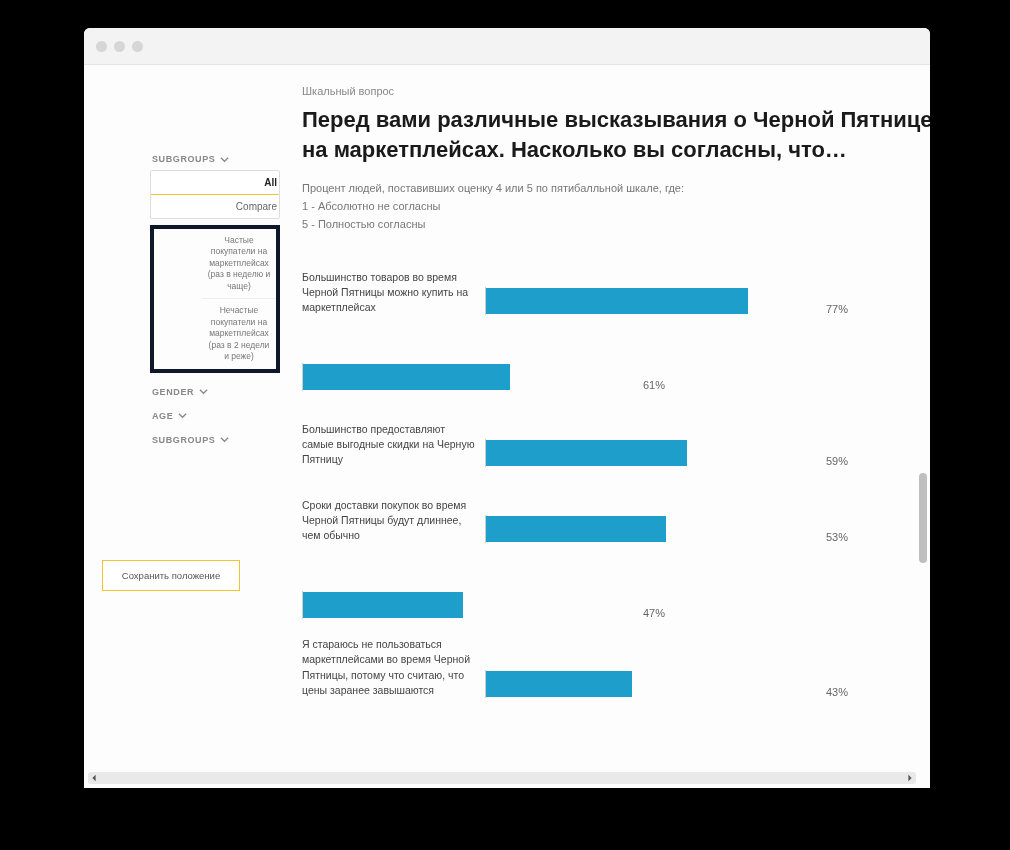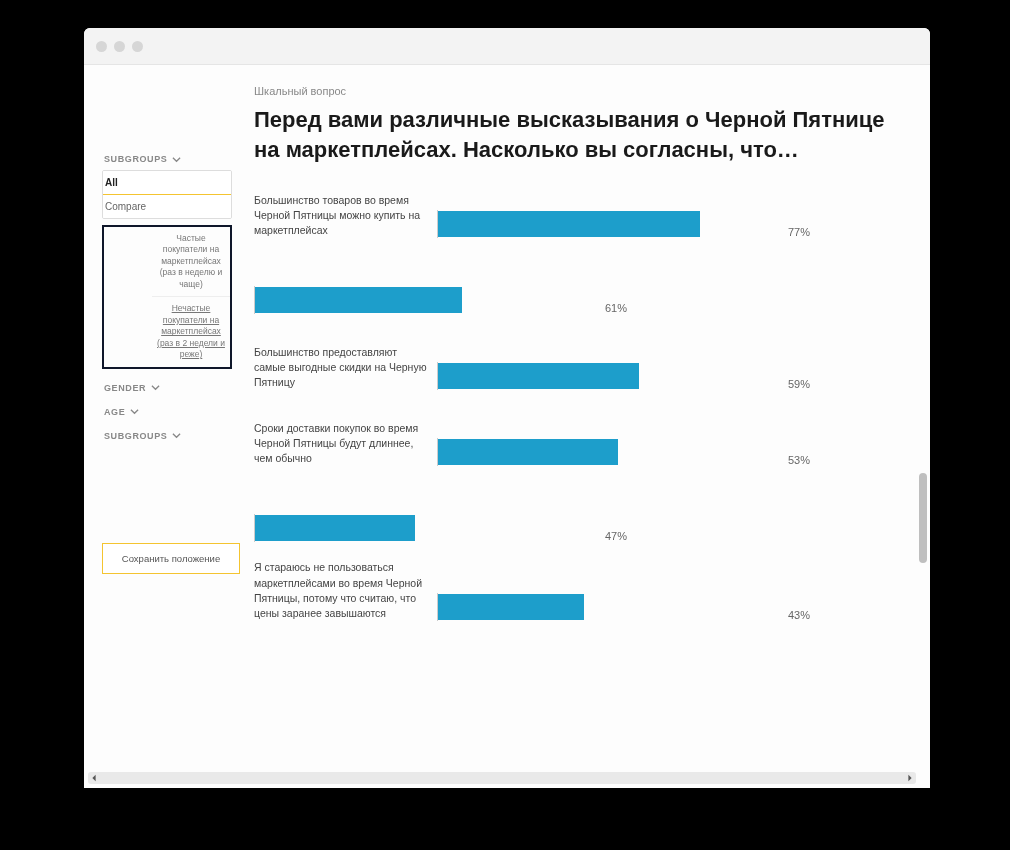--- a/index.html
+++ b/index.html
@@ -49,66 +49,67 @@
   .layout {
     display: flex;
     flex-direction: row;
     width: 920px; 
   }
   .sidebar {
     flex: 0 0 130px;
     padding: 75px 10px 0 18px;
     font-size: 9px;
     color: #555;
+    margin-left: 48px;
   }
   .filter-header {
     font-size: 9px;
     font-weight: 700;
     letter-spacing: 0.6px;
     color: #888;
     margin: 14px 0 6px 2px;
     display: flex;
     align-items: center;
     cursor: pointer;
   }
   .chev { margin-left: 5px; }
   .chev svg { width: 9px; height: 9px; display: block; }
   .tab-group { border: 1px solid #ddd; border-radius: 2px; overflow: hidden; }
   .tab-btn {
-    text-align: left;
+    text-align: right;
     font-size: 10px;
     padding: 6px 2px;
     border-bottom: 1px solid #eee;
     background: #fff;
     cursor: pointer;
     color: #666;
   }
   .tab-btn.active {
     border: 1px solid #f4c430;
     margin: -1px -1px 0 -1px;
     color: #222;
     font-weight: 600;
   }
   .tab-btn:last-child { border-bottom: none; }
-  .seg-box { margin-top: 6px; border: 2px solid #0f172a; padding-left: 48px; }
+  .seg-box { margin-top: 6px; border: 4px solid #0f172a; padding-left: 48px; }
   .seg-item {
     font-size: 8.5px;
     line-height: 1.35;
     color: #777;
     text-align: center;
     padding: 6px 5px;
     border-bottom: 1px solid #eee;
     cursor: pointer;
   }
-  .seg-item:last-child { border-bottom: none; text-decoration: underline; }
+  .seg-item:last-child { border-bottom: none; }
 
   .save-pos {
     position: absolute;
     left: 18px;
-    top: 478px;
+    top: 495px;
     width: 128px;
     border: 1px solid #f4c430;
     color: #555;
     font-size: 9.5px;
     text-align: center;
     padding: 9px 4px;
     cursor: pointer;
     background: #fff;
   }
 
@@ -144,21 +145,20 @@
     display: flex;
     align-items: center;
   }
   .bar {
     height: 26px;
     background: #1d9ecb;
   }
   .bar-val {
     font-size: 11px;
     color: #666;
-    margin-left: 10px;
   }
 
   
   .vscroll {
     position: absolute;
     right: 3px; top: 8px; bottom: 22px;
     width: 8px;
   }
   .vscroll .vthumb {
     position: absolute;
@@ -239,20 +239,25 @@
               <svg viewBox="0 0 10 10">
                   <path d="M1 3 L5 7 L9 3" stroke="#888" stroke-width="1.4" fill="none"></path>
                 </svg>
             </span>
           </div>
         </div>
 
         <div class="main">
           <div class="kicker">Шкальный вопрос</div>
           <div class="title">Перед вами различные высказывания о Черной Пятнице на маркетплейсах. Насколько вы согласны, что…</div>
+          <div class="desc">
+            <div>Процент людей, поставивших оценку 4 или 5 по пятибалльной шкале, где:</div>
+            <div>1 - Абсолютно не согласны</div>
+            <div>5 - Полностью согласны</div>
+          </div>
 
           <div class="chart" id="chart">
               <div class="chart-row">
                 <div class="row-label">Большинство товаров во время Черной Пятницы можно купить на маркетплейсах</div>
                 <div class="bar-area">
                   <div class="bar" style="width: 77%; background: rgb(29, 158, 203);"></div>
                 </div>
                 <div class="bar-val">77%</div>
               </div>
               <div class="chart-row">

